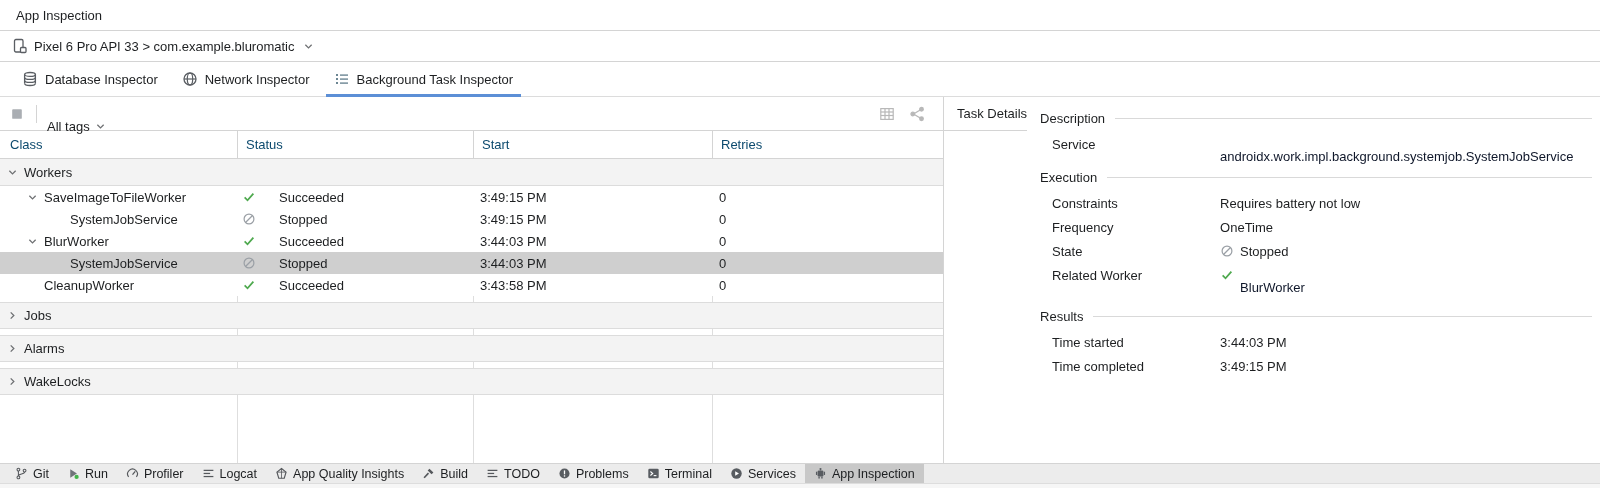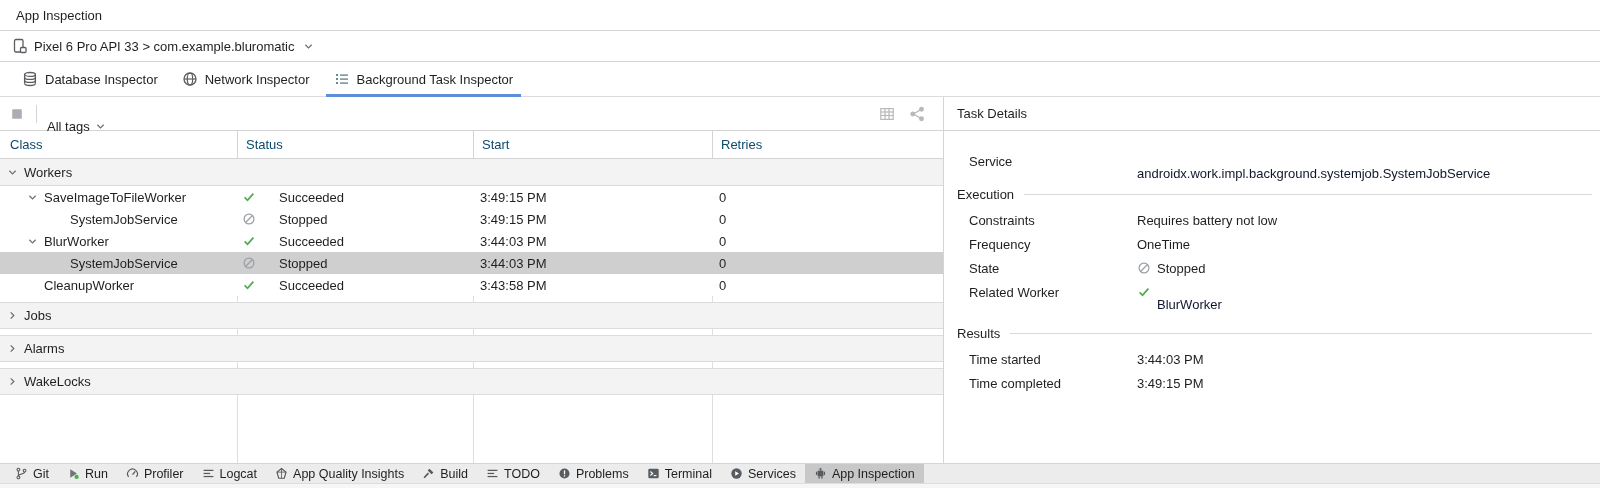--- a/index.html
+++ b/index.html
@@ -13,21 +13,21 @@
   .devicebar { height:31px; display:flex; align-items:center; gap:6px; padding-left:12px;
     border-bottom:1px solid #d4d4d4; background:#fff; }
 
   .tabsrow { height:35px; display:flex; align-items:stretch; padding-left:10px;
     border-bottom:1px solid #dcdcdc; background:#fff; }
   .tab { position:relative; display:flex; align-items:center; gap:7px; padding:0 12px; cursor:default; }
   .tab.active::after { content:""; position:absolute; left:4px; right:4px; bottom:-1px; height:3px; background:#5c8fd6; }
 
   .main { display:flex; height:366px; }
   .leftpane { width:944px; border-right:1px solid #d4d4d4; display:flex; flex-direction:column; background:#fff; }
-  .rightpane { flex:1; display:flex; flex-direction:column; background:#fff; overflow:hidden; }
+  .rightpane { flex:1; display:flex; background:#fff; overflow:hidden; }
 
   .lefttoolbar { height:34px; display:flex; align-items:center; border-bottom:1px solid #d4d4d4; padding:0 10px; }
   .tb-sep { width:1px; height:18px; background:#d4d4d4; margin:0 10px 0 12px; }
   .filter { display:flex; align-items:center; gap:6px;margin-top:26px; }
   .tb-right { margin-left:auto; display:flex; align-items:center; gap:14px; padding-right:8px; }
 
   .thead { height:28px; display:flex; align-items:center; border-bottom:1px solid #d4d4d4; color:#0c4a6e; }
   .col-class { width:237px; padding-left:10px; }
   .col-status { width:236px; padding-left:8px; border-left:1px solid #d4d4d4; height:100%; display:flex; align-items:center; }
   .col-start { width:239px; padding-left:8px; border-left:1px solid #d4d4d4; height:100%; display:flex; align-items:center; }
@@ -374,20 +374,24 @@
         <span>WakeLocks</span>
       </div>
     </div>
   </div>
 
   <div class="rightpane">
     <div class="td-header">
       <span>Task Details</span>
     </div>
     <div class="td-body">
+      <div class="section-h first">
+        <span>Description</span>
+        <span class="rule"></span>
+      </div>
       <div class="drow firstrow">
         <span class="dlabel">Service</span>
         <span class="dval">
             <a class="link">androidx.work.impl.background.systemjob.SystemJobService</a>
           </span>
       </div>
 
       <div class="section-h">
         <span>Execution</span>
         <span class="rule"></span>

